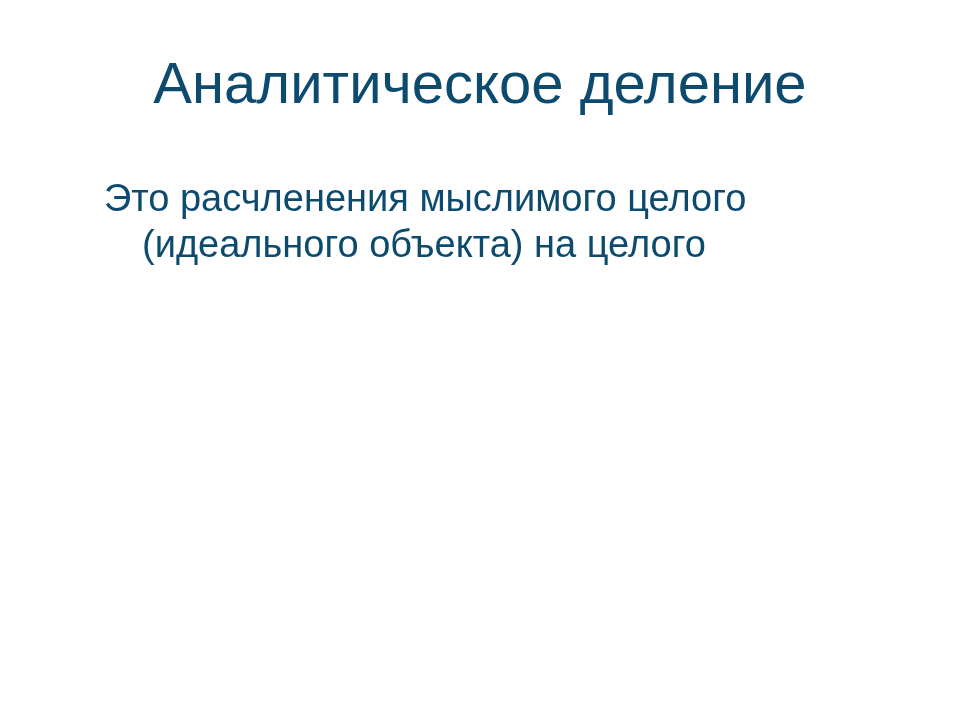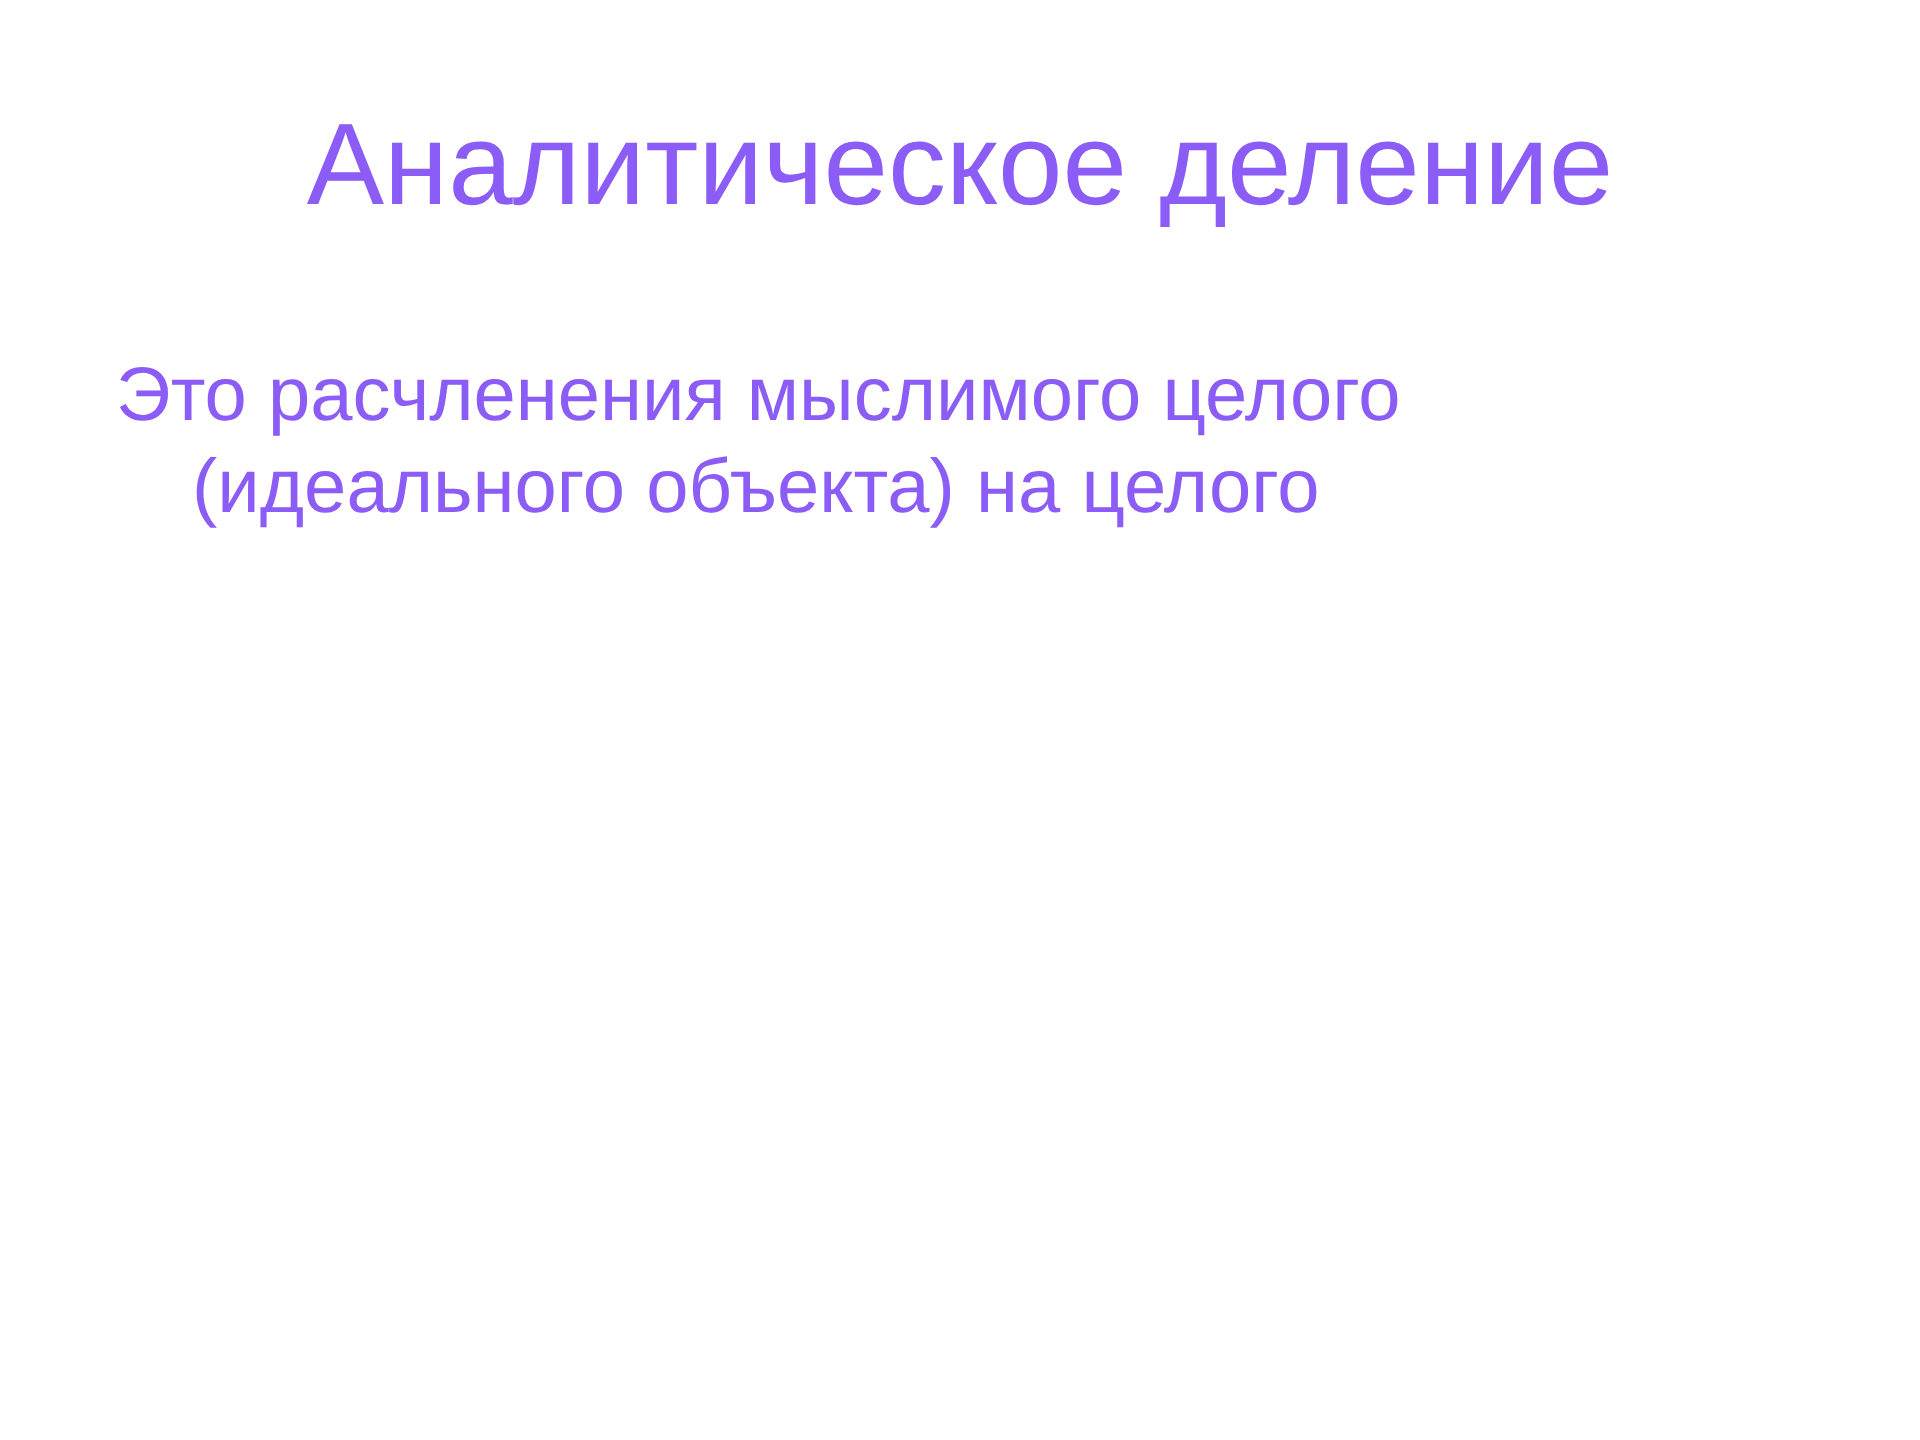--- a/index.html
+++ b/index.html
@@ -5,21 +5,21 @@
   html, body {
     margin: 0;
     padding: 0;
     background: #ffffff;
   }
   .slide {
     position: relative;
     width: 960px;
     height: 720px;
     background: #ffffff;
-    color: #8b5cf6;
+    color: #0c4a6e;
     font-family: "Liberation Sans", sans-serif;
     overflow: hidden;
   }
   .slide-title {
     position: absolute;
     top: 48px;
     left: 0;
     width: 960px;
     text-align: center;
     font-size: 58px;
@@ -32,20 +32,21 @@
     top: 176px;
     left: 58px;
     width: 780px;
     font-size: 38px;
     line-height: 1.2;
     font-weight: 400;
   }
   .body-line {
     display: block;
     white-space: nowrap;
+    margin-left: 46px;
   }
   .body-line.wrapped {
     padding-left: 38px;
   }
 </style>
 </head>
 <body>
 
 <div class="slide">
   <div class="slide-title">Аналитическое деление</div>

